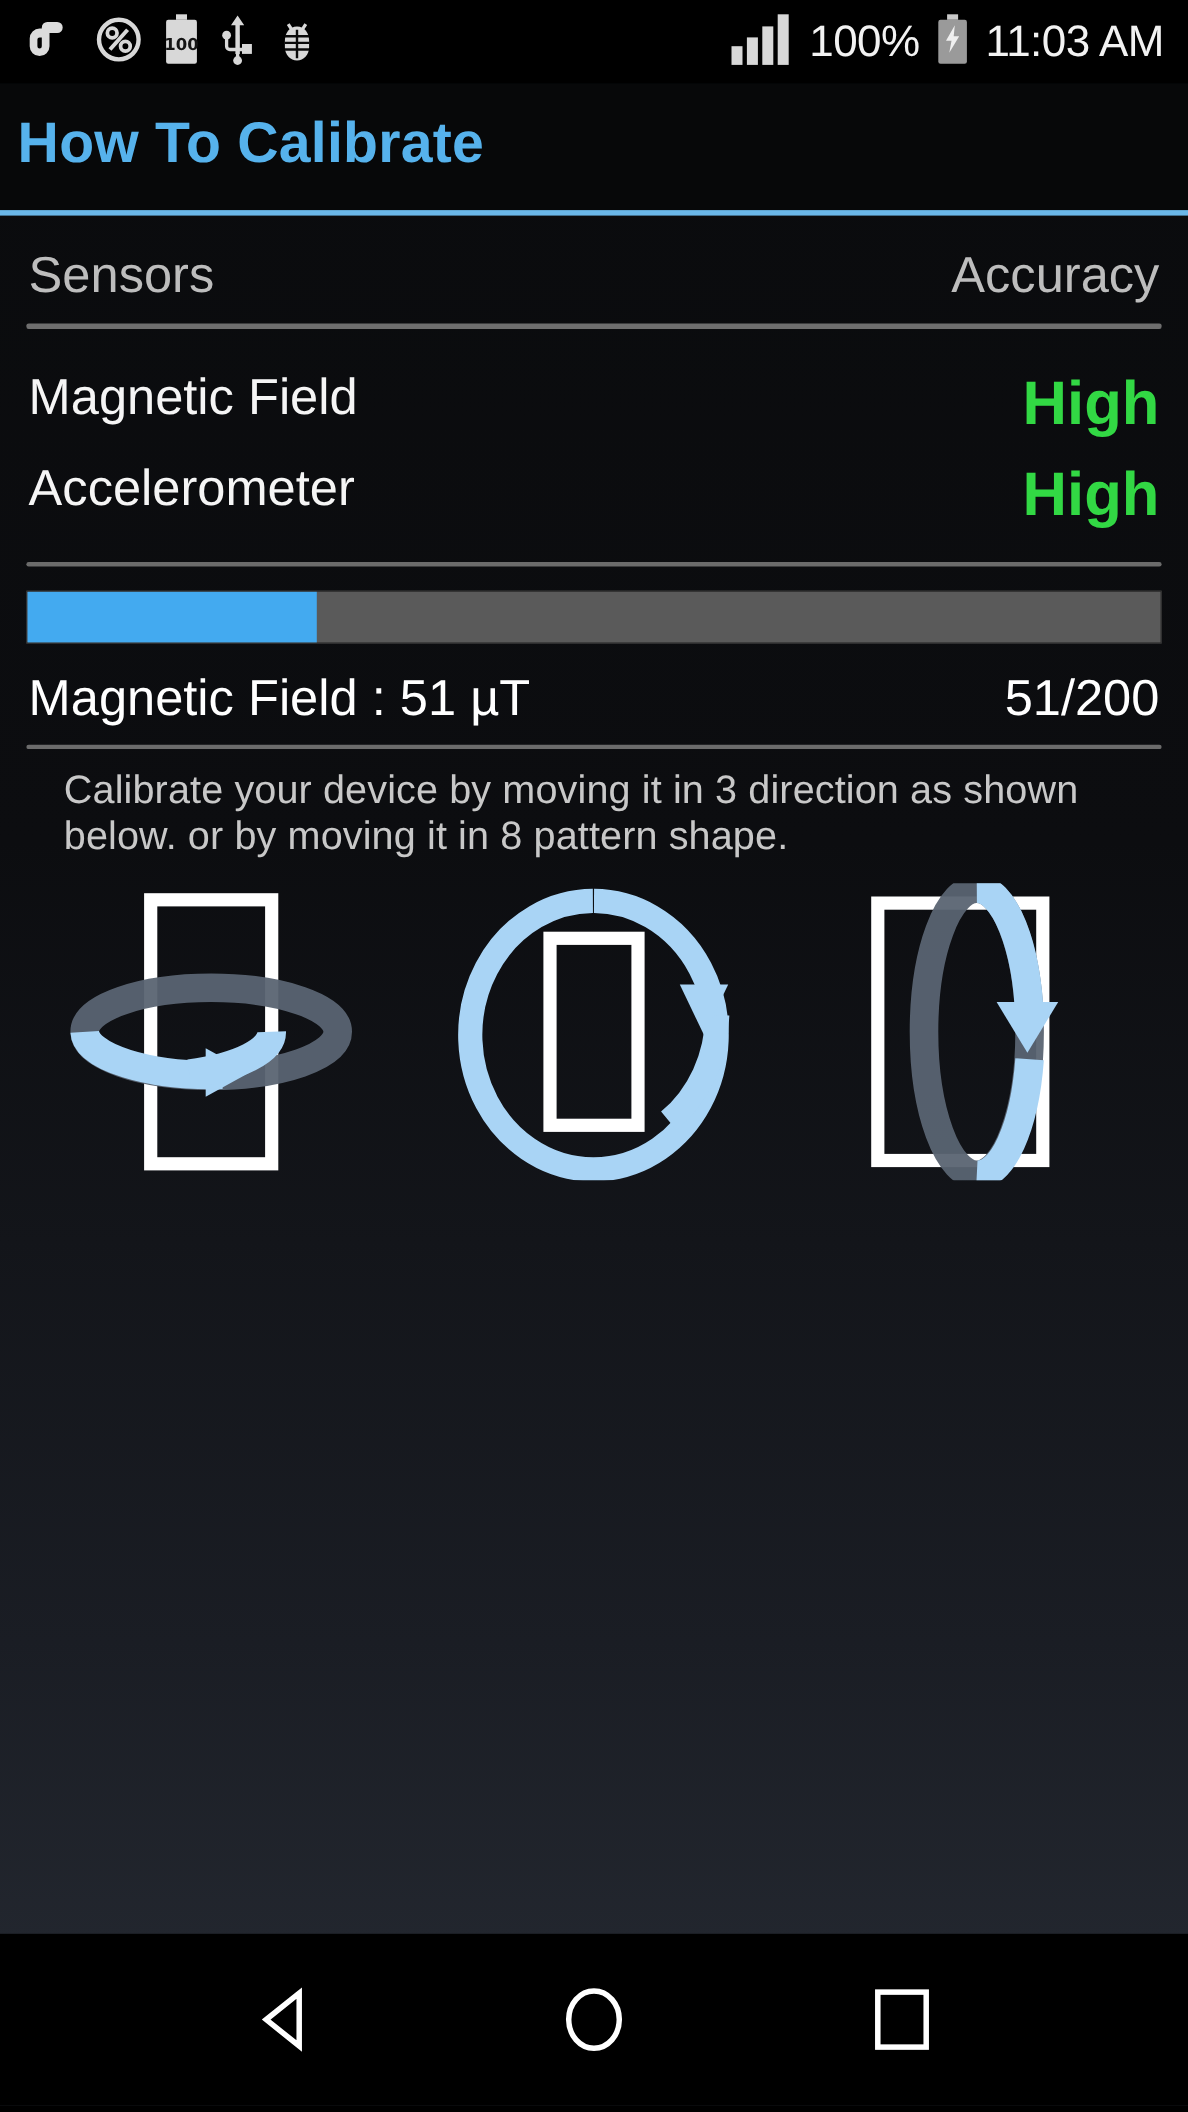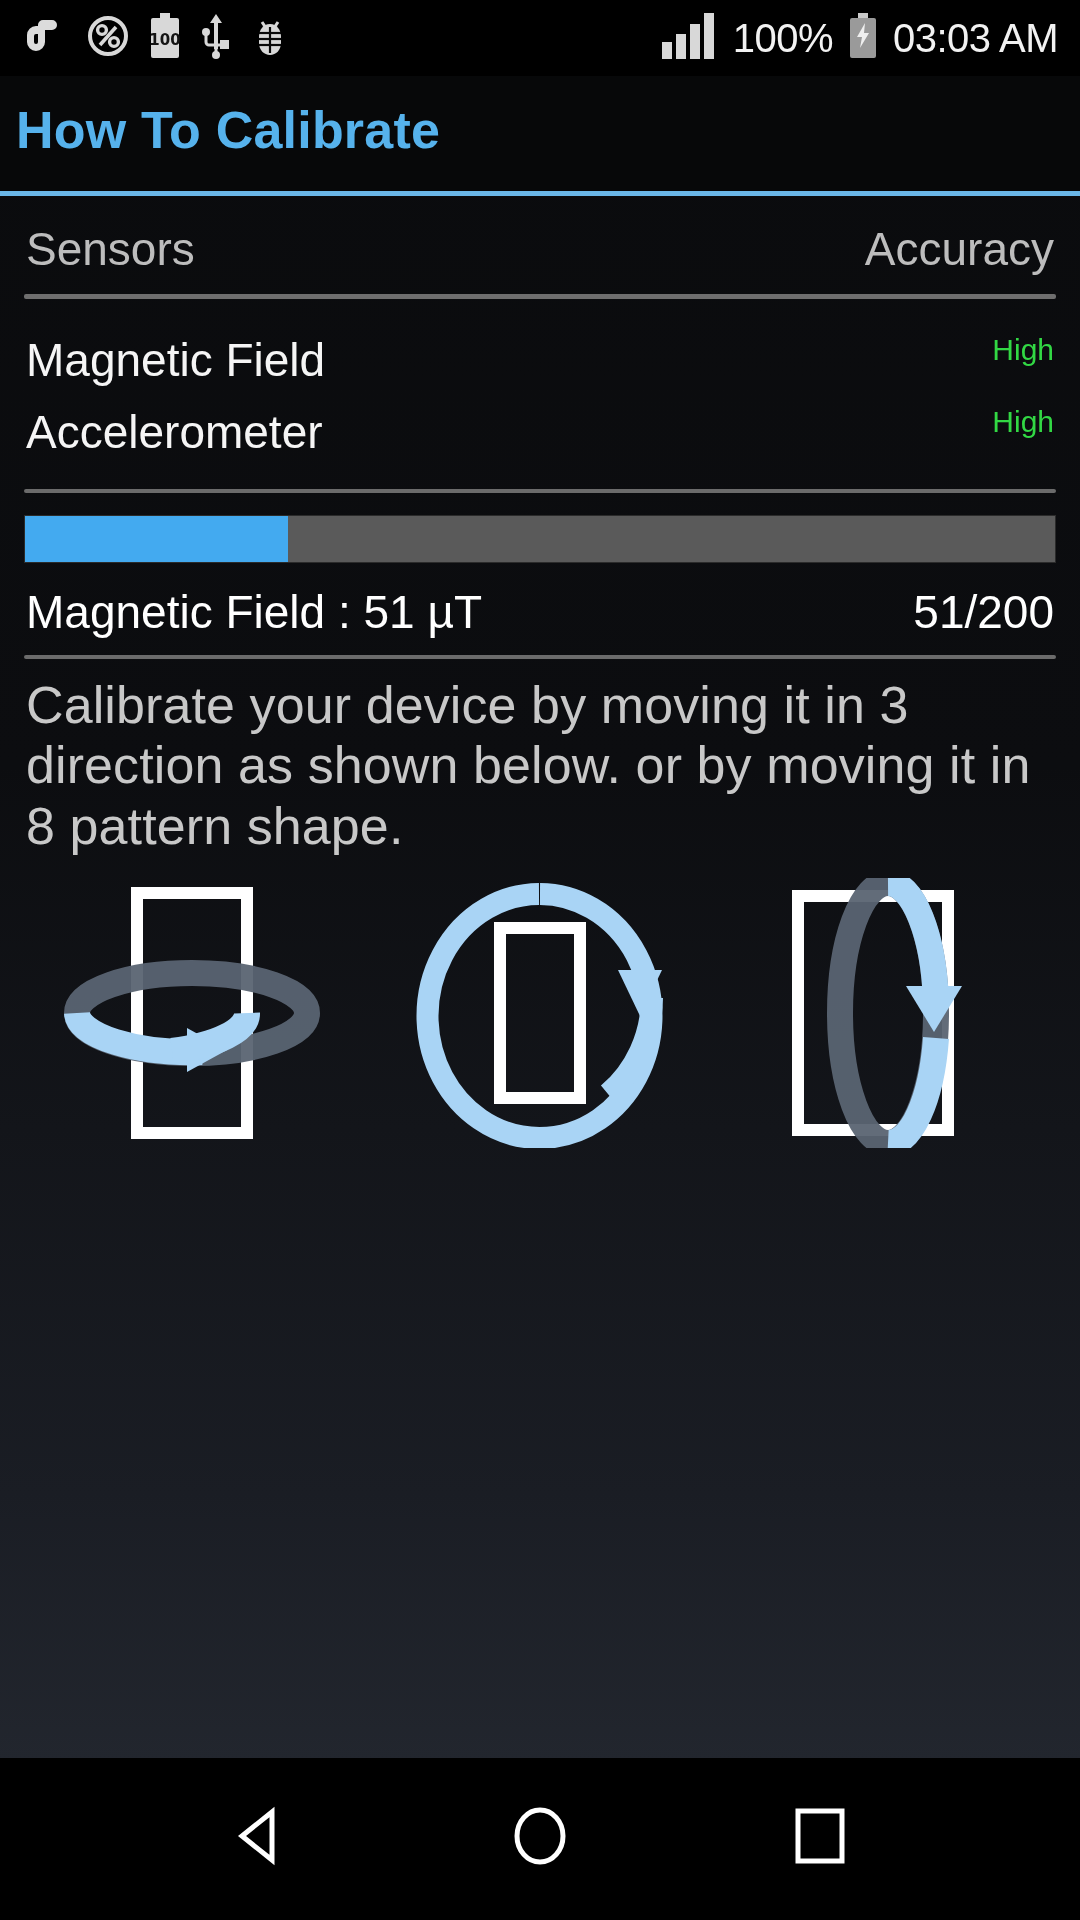--- a/index.html
+++ b/index.html
@@ -80,22 +80,22 @@
   .hr.thin { height: 4px; background: #6b6b6b; }
 
   .sensor-row {
     padding: 10px 2px 8px 2px;
   }
   .sensor-name {
     color: #f5f5f5;
     font-size: 46px;
   }
   .sensor-acc {
-    font-size: 30px;
-    font-weight: 400;
+    font-size: 56px;
+    font-weight: 700;
   }
 
   .progress-wrap {
     margin: 22px 0 12px 0;
     height: 48px;
     width: 100%;
     background: #5a5a5a;
     border: 1px solid #2b2b2b;
     position: relative;
   }
@@ -106,24 +106,25 @@
   }
 
   .value-row { padding: 10px 2px 16px 2px; gap: 35px; }
   .value-text {
     color: #ffffff;
     font-size: 46px;
   }
 
   .para {
     color: #c8c8c8;
-    font-size: 52px;
+    font-size: 36px;
     line-height: 1.16;
     padding: 16px 2px 0 2px;
     letter-spacing: 0.1px;
+    margin-left: 32px;
   }
   .para.bottom { padding-top: 26px; }
 
   
   .illus {
     display: flex;
     justify-content: space-between;
     align-items: center;
     padding: 22px 18px 10px 18px;
   }
@@ -210,21 +211,21 @@
         </svg>
       </span>
       <span class="sb-text">100%</span>
       <span class="sb-icon">
         <svg width="32" height="48" viewBox="0 0 32 48">
           <rect x="11" y="1" width="10" height="5" fill="#c9c9c9"></rect>
           <rect x="3" y="6" width="26" height="40" rx="2" fill="#9a9a9a"></rect>
           <path d="M18 11 l-8 14 h5 l-2 11 l9 -15 h-5 z" fill="#efefef"></path>
         </svg>
       </span>
-      <span class="sb-text">03:03 AM</span>
+      <span class="sb-text">11:03 AM</span>
     </div>
   </div>
 
   <div class="titlebar">
     <span class="title-text" style="color: rgb(86, 178, 236);">How To Calibrate</span>
   </div>
 
   <div class="content">
 
     <div class="row hdr-row">

